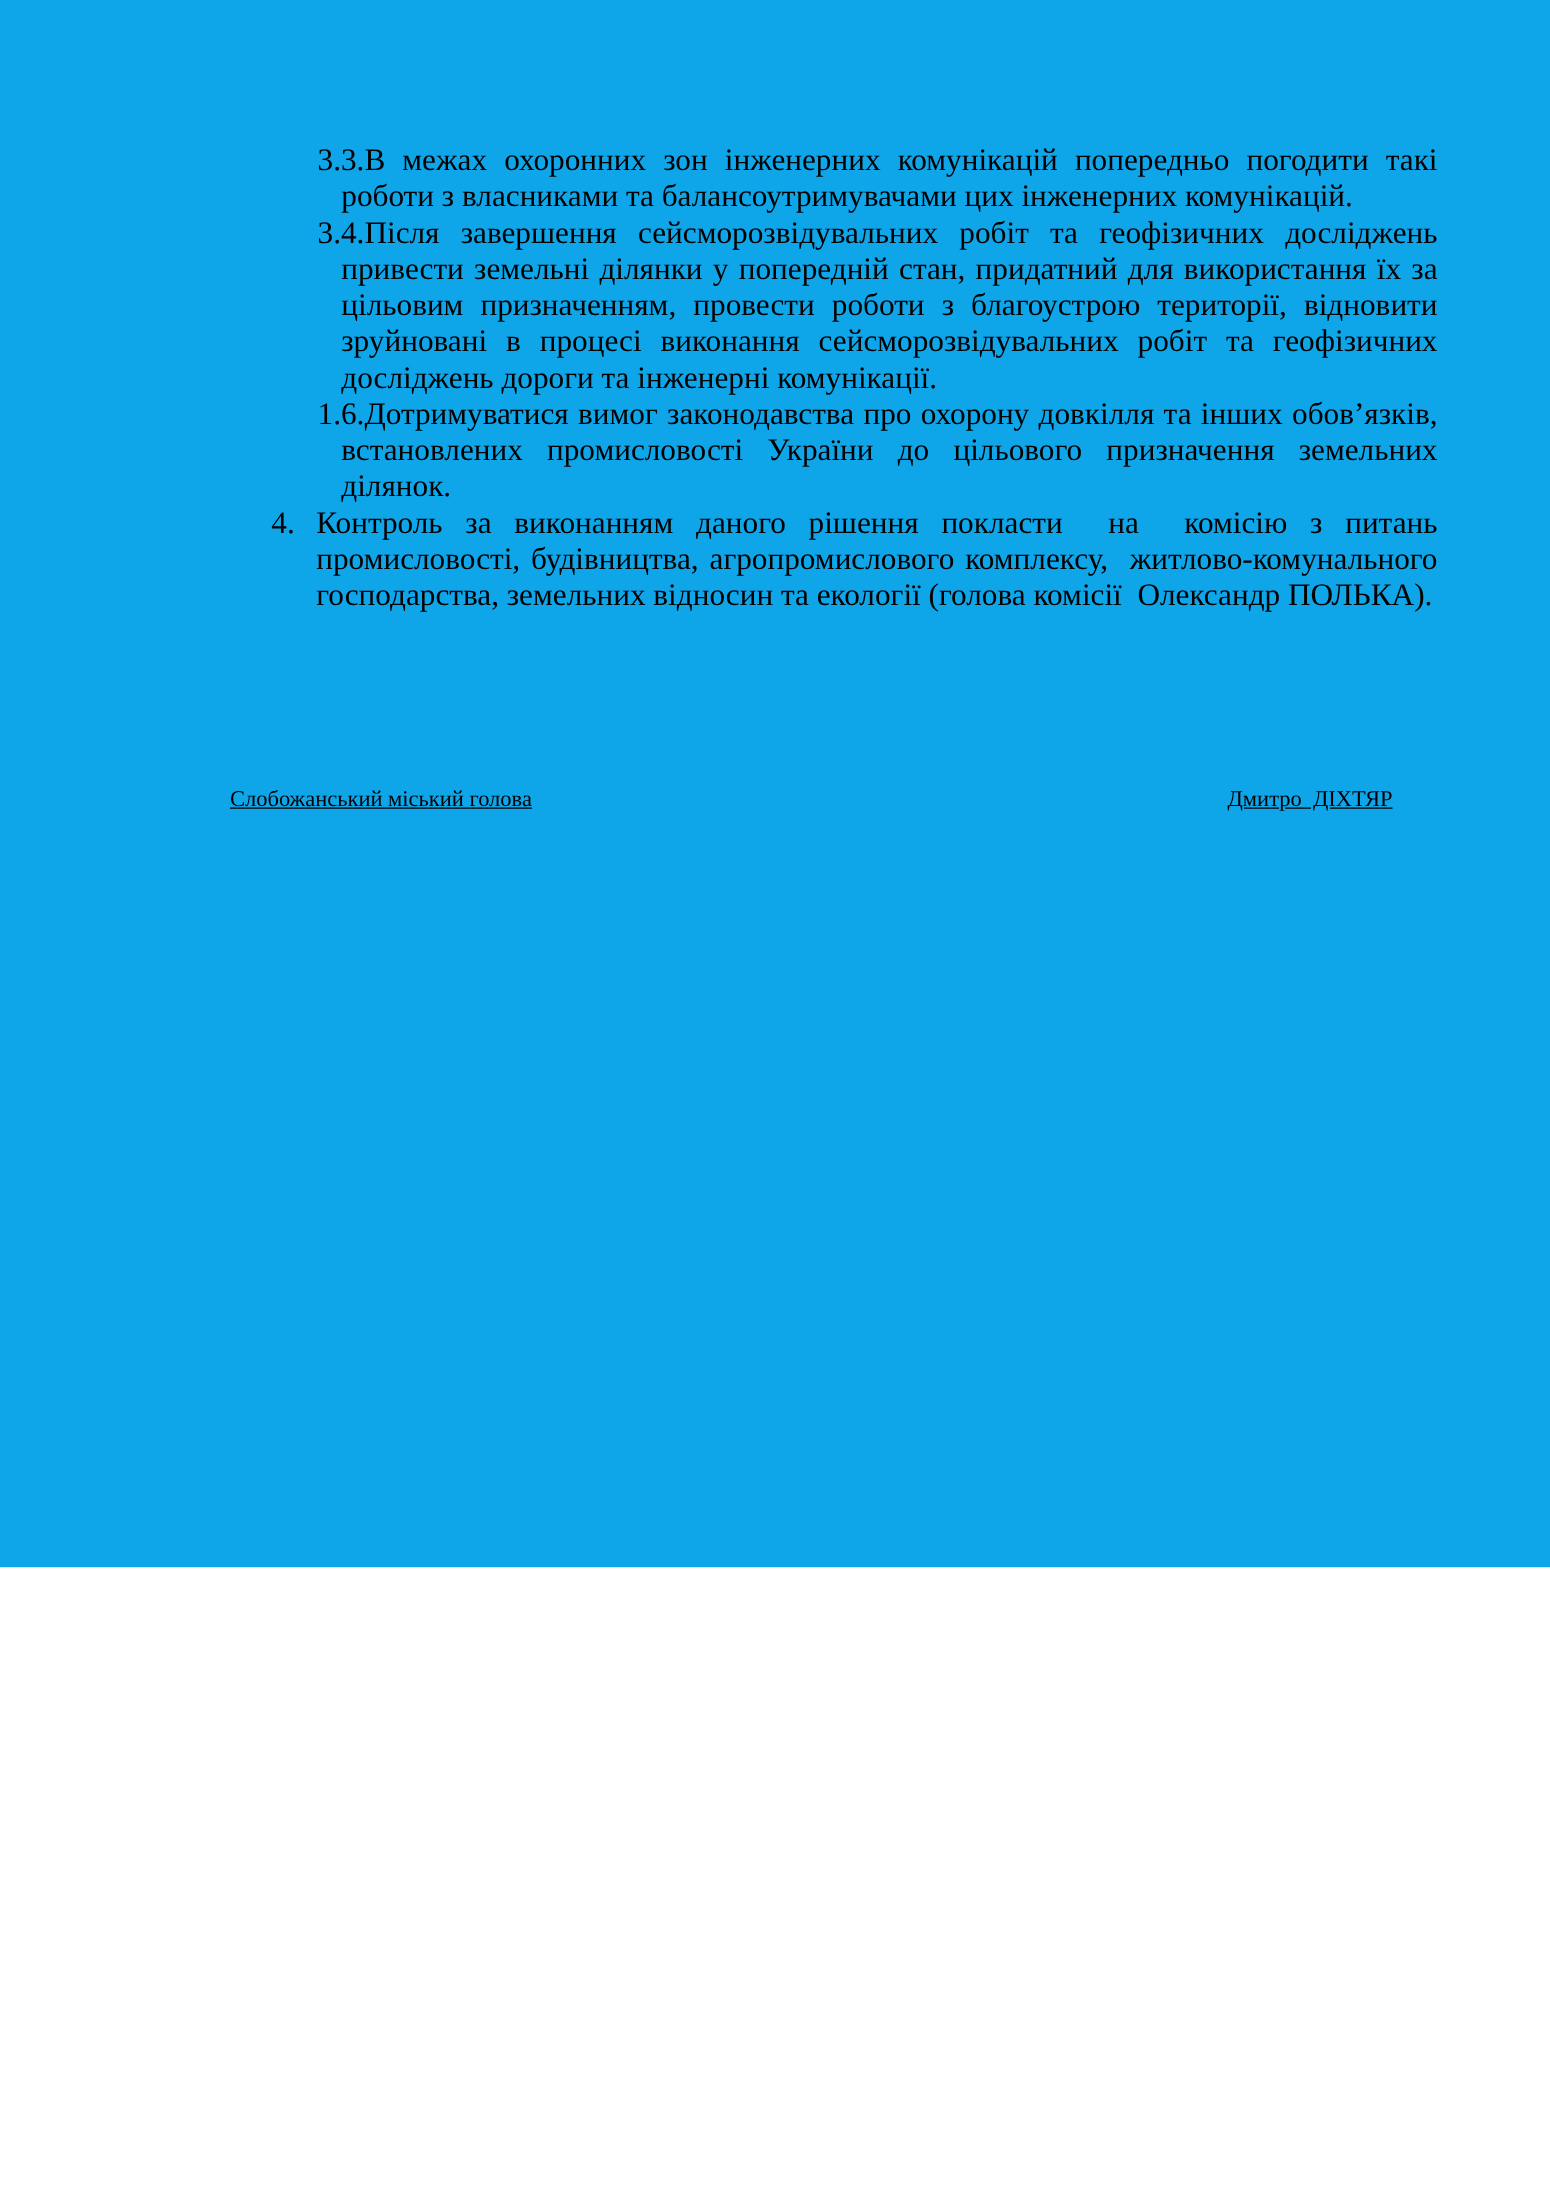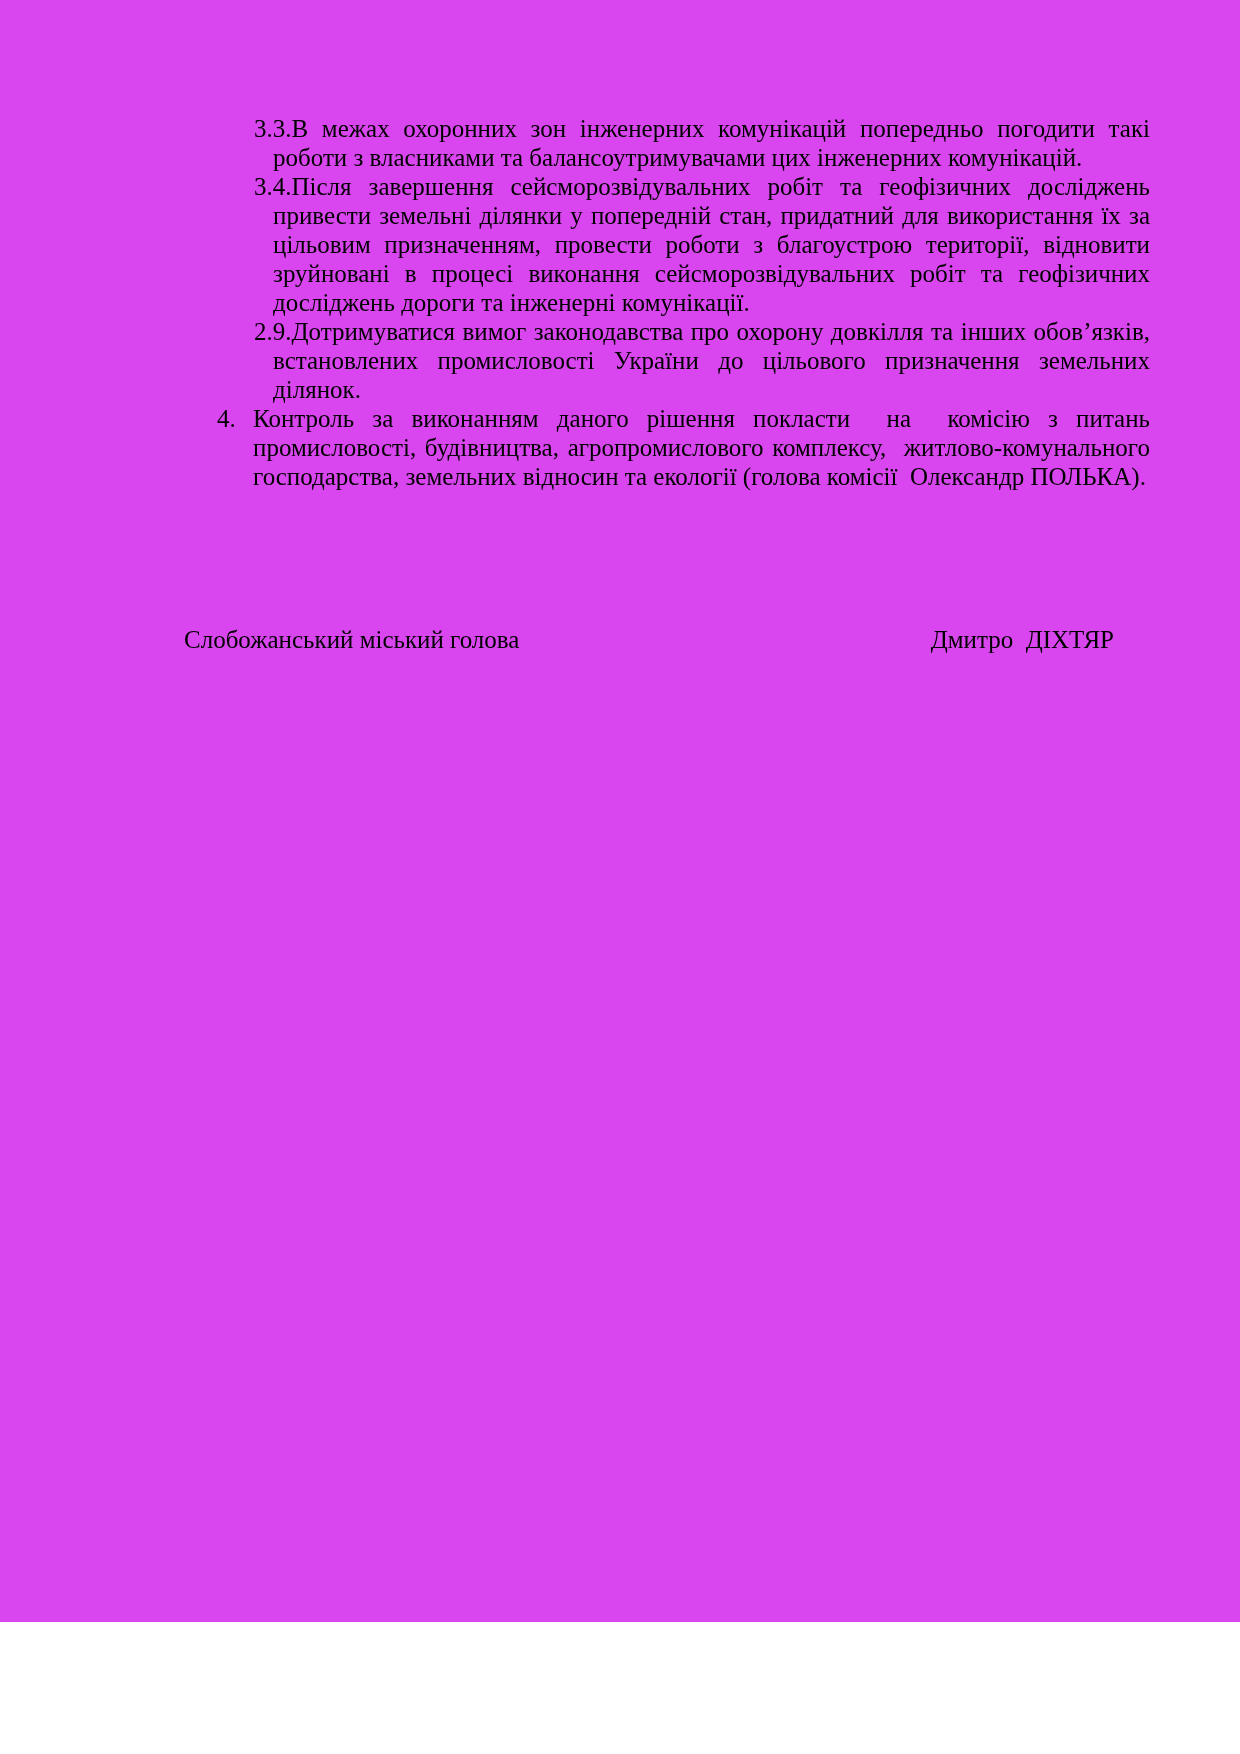--- a/index.html
+++ b/index.html
@@ -3,22 +3,22 @@
 <meta charset="utf-8">
 <style>
   html, body {
     margin: 0;
     padding: 0;
     background: #ffffff;
   }
   .page {
     position: relative;
     width: 1240px;
-    height: 1622px;
-    background: #d946ef;
+    height: 1254px;
+    background: #0ea5e9;
     color: #000000;
     font-family: "Liberation Serif", "DejaVu Serif", serif;
     overflow: hidden;
   }
   .doc-list {
     position: absolute;
     left: 253px;
     top: 114px;
     width: 897px;
     font-size: 25px;
@@ -41,41 +41,42 @@
   .li-main .num {
     display: inline-block;
     width: 36px;
     text-indent: 0;
   }
   .signature-row {
     position: absolute;
     left: 184px;
     top: 625px;
     width: 930px;
-    font-size: 25px;
+    font-size: 18px;
     line-height: 29px;
     display: flex;
     justify-content: space-between;
+    text-decoration: underline;
   }
   .signature-row span {
     white-space: pre;
   }
 </style>
 </head>
 <body>
 
 <div class="page">
 
   <div class="doc-list">
 
     <div class="li li-sub"><span class="num">3.3.</span><span>В межах охоронних зон інженерних комунікацій попередньо погодити такі роботи з власниками та балансоутримувачами цих інженерних комунікацій.</span></div>
 
     <div class="li li-sub"><span class="num">3.4.</span><span>Після завершення сейсморозвідувальних робіт та геофізичних досліджень привести земельні ділянки у попередній стан, придатний для використання їх за цільовим призначенням, провести роботи з благоустрою території, відновити зруйновані в процесі виконання сейсморозвідувальних робіт та геофізичних досліджень дороги та інженерні комунікації.</span></div>
 
-    <div class="li li-sub"><span class="num">2.9.</span><span>Дотримуватися вимог законодавства про охорону довкілля та інших обов’язків, встановлених промисловості України до цільового призначення земельних ділянок.</span></div>
+    <div class="li li-sub"><span class="num">1.6.</span><span>Дотримуватися вимог законодавства про охорону довкілля та інших обов’язків, встановлених промисловості України до цільового призначення земельних ділянок.</span></div>
 
     <div class="li li-main"><span class="num">4.</span><span>Контроль за виконанням даного рішення покласти &nbsp;на &nbsp;комісію з питань промисловості, будівництва, агропромислового комплексу, &nbsp;житлово-комунального господарства, земельних відносин та екології (голова комісії &nbsp;Олександр ПОЛЬКА).</span></div>
 
   </div>
 
   <div class="signature-row">
     <span>Слобожанський міський голова</span>
     <span>Дмитро &nbsp;ДІХТЯР</span>
   </div>
 

